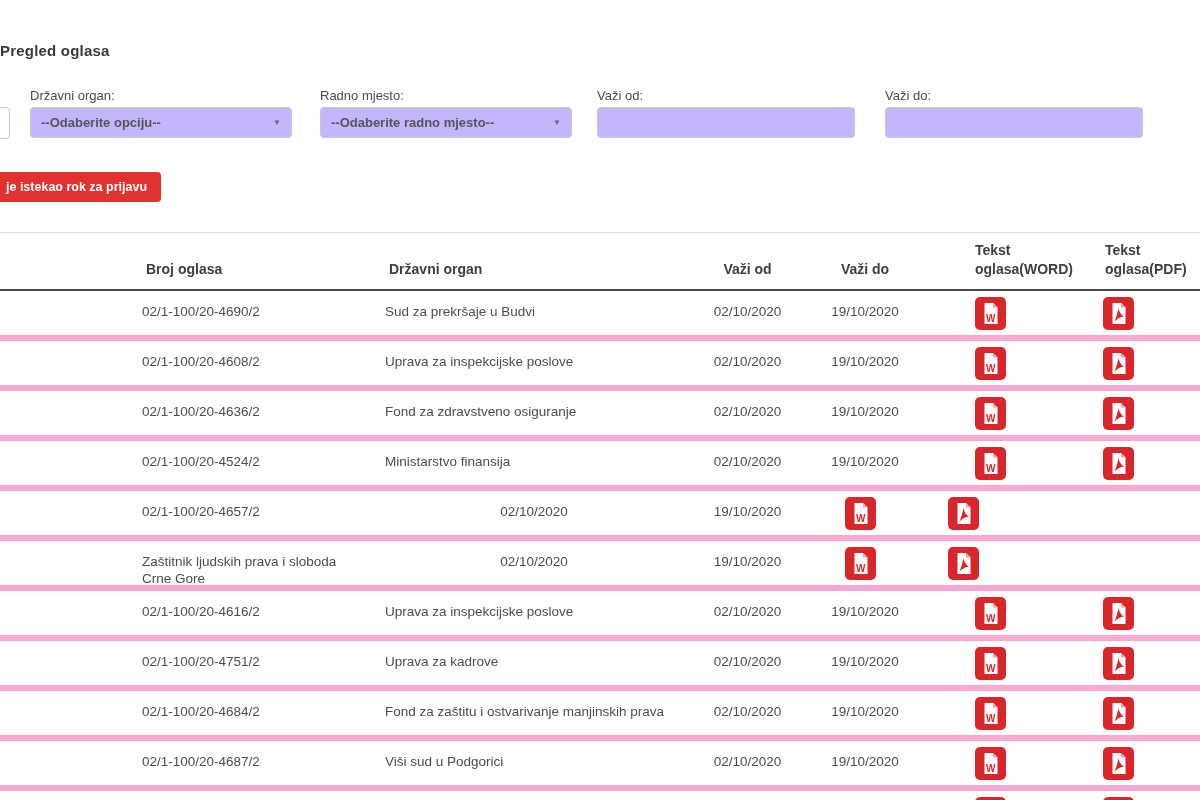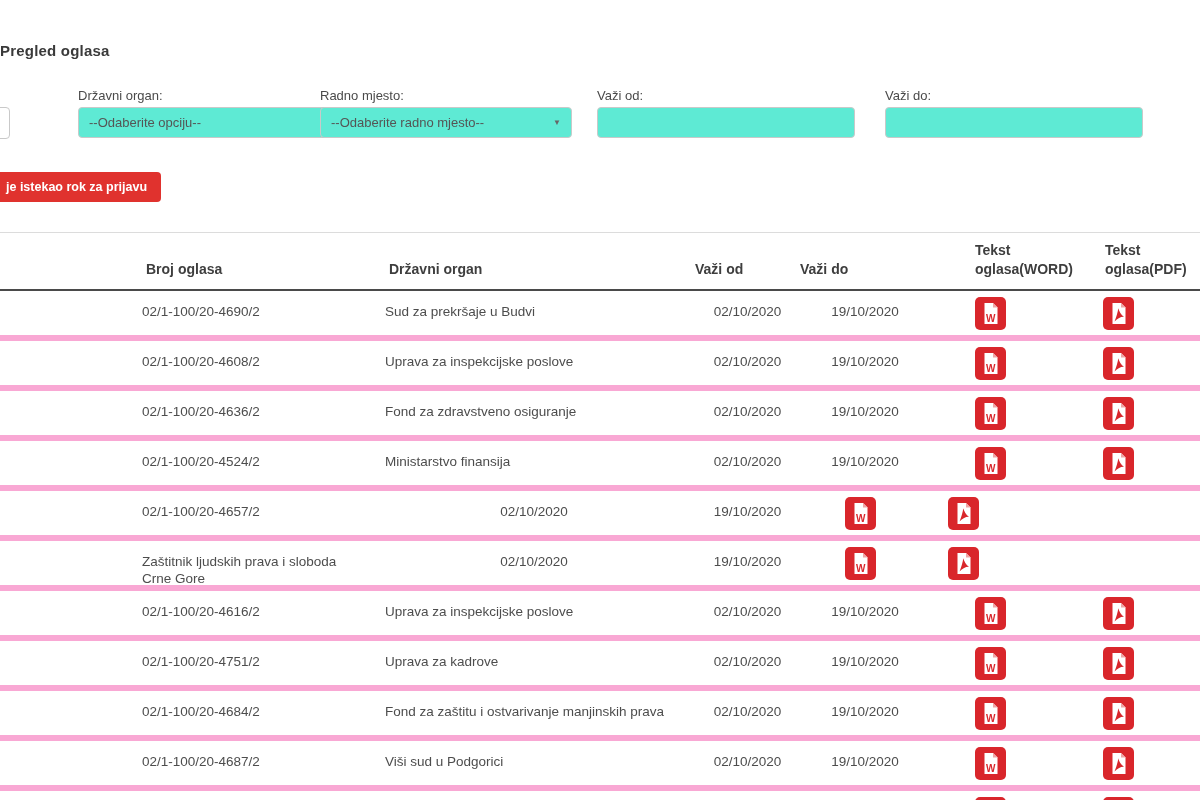--- a/index.html
+++ b/index.html
@@ -4,48 +4,48 @@
 <style>
   * { box-sizing: border-box; margin: 0; padding: 0; }
   html, body { width: 1200px; height: 800px; overflow: hidden; background: #ffffff;
     font-family: "Liberation Sans", sans-serif; position: relative; }
 
   .page-title { position: absolute; top: 42px; left: 0; width: 1170px; text-align: left;
     font-size: 15px; font-weight: bold; color: #3a3a3a; letter-spacing: .2px; }
 
   .filter-group { position: absolute; top: 88px; }
   .filter-label { font-size: 13px; color: #4a4a4a; margin-bottom: 4px; display: block; }
-  .control { height: 31px; border: 1px solid #c9c9c9; border-radius: 4px; background: #5eead4;
+  .control { height: 31px; border: 1px solid #c9c9c9; border-radius: 4px; background: #c4b5fd;
     font-size: 13px; color: #555; display: flex; align-items: center;
-    justify-content: space-between; padding: 0 10px; }
+    justify-content: space-between; padding: 0 10px; font-weight: bold; }
   .control .caret { font-size: 8px; color: #666; margin-left: 6px; }
   input.control { display: block; width: 100%; padding: 0 10px; outline: none; }
 
-  .fg-organ  { left: 30px;  width: 262px; margin-left: 48px; }
+  .fg-organ  { left: 30px;  width: 262px; }
   .fg-mjesto { left: 320px; width: 252px; }
   .fg-od     { left: 597px; width: 258px; }
   .fg-do     { left: 885px; width: 258px; }
   .partial-control { position: absolute; left: -32px; top: 107px; width: 42px; height: 32px;
     border: 1px solid #c9c9c9; border-radius: 4px; background: #fff; }
 
   .expired-btn { position: absolute; left: -12px; top: 172px; height: 30px;
     background: #e0322e; color: #fff; border: none; border-radius: 4px;
     font-family: "Liberation Sans", sans-serif; font-size: 12.5px; font-weight: bold;
     padding: 0 14px 0 18px; cursor: pointer; }
 
   .announcements { position: absolute; top: 232px; left: 0; width: 1200px; }
   .grid-row { display: grid;
     grid-template-columns: 130px 243px 322px 105px 130px 155px 115px; }
 
   .thead { border-top: 1px solid #dcdcdc; border-bottom: 2px solid #4a4a4a;
     align-items: end; padding: 8px 0 10px 0; min-height: 48px; }
   .th { font-size: 14px; font-weight: bold; color: #3e3e3e; line-height: 1.35; }
   .th-broj  { padding-left: 16px; }
   .th-organ { padding-left: 16px; }
-  .th-date  { }
+  .th-date  { text-align: center; }
   .th-word  { padding-left: 45px; max-width: 155px; }
   .th-pdf   { padding-left: 20px; max-width: 115px; }
 
   .trow { height: 50px; border-bottom: 6px solid #f9a8d4; align-items: start; }
   .td { font-size: 13.5px; color: #4d4d4d; padding-top: 13px; line-height: 1.25; }
   .td-broj  { padding-left: 12px; }
   .td-organ { padding-left: 12px; padding-right: 6px; }
   .td-date  { text-align: center; }
   .td-icon  { padding-top: 6px; }
   .td-word  { padding-left: 45px; }

